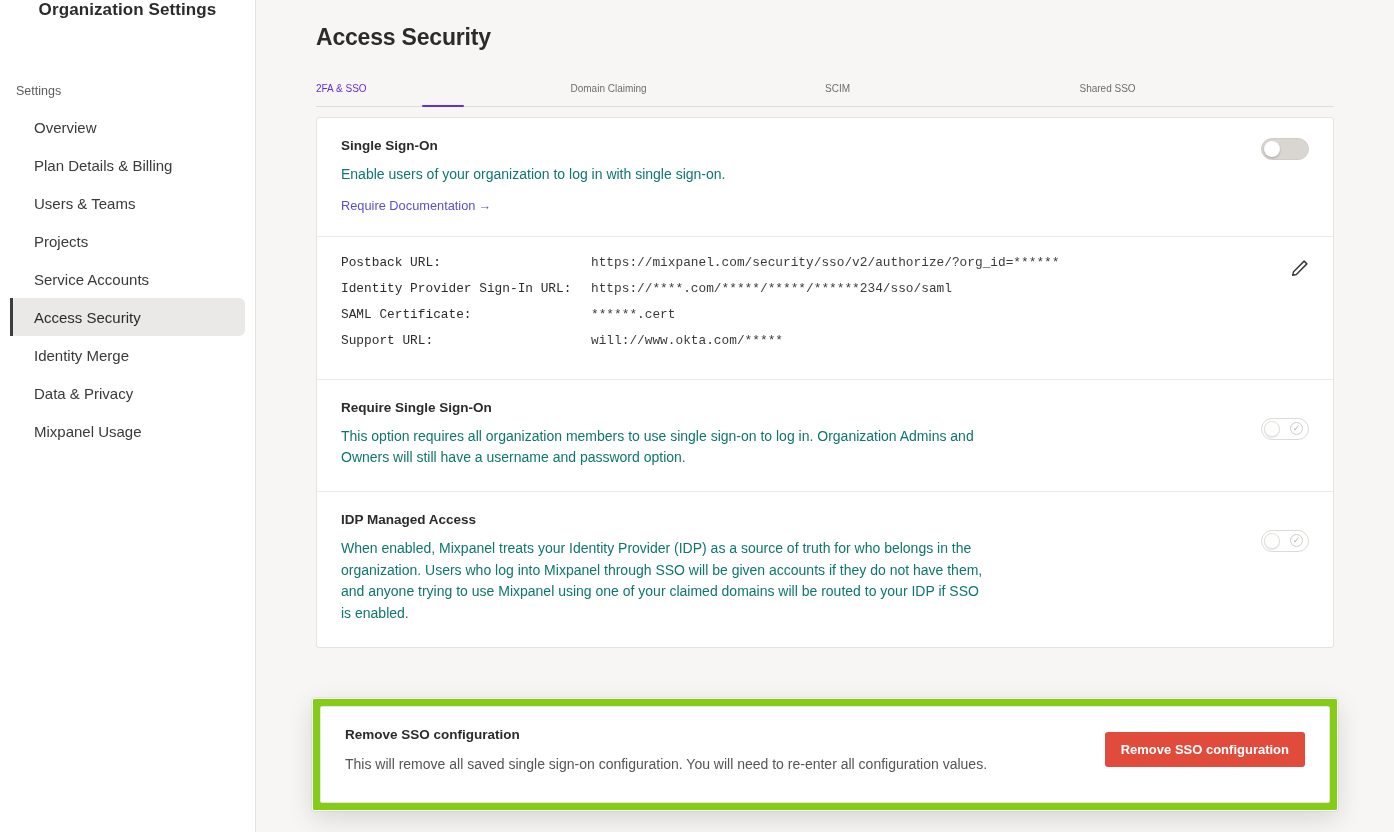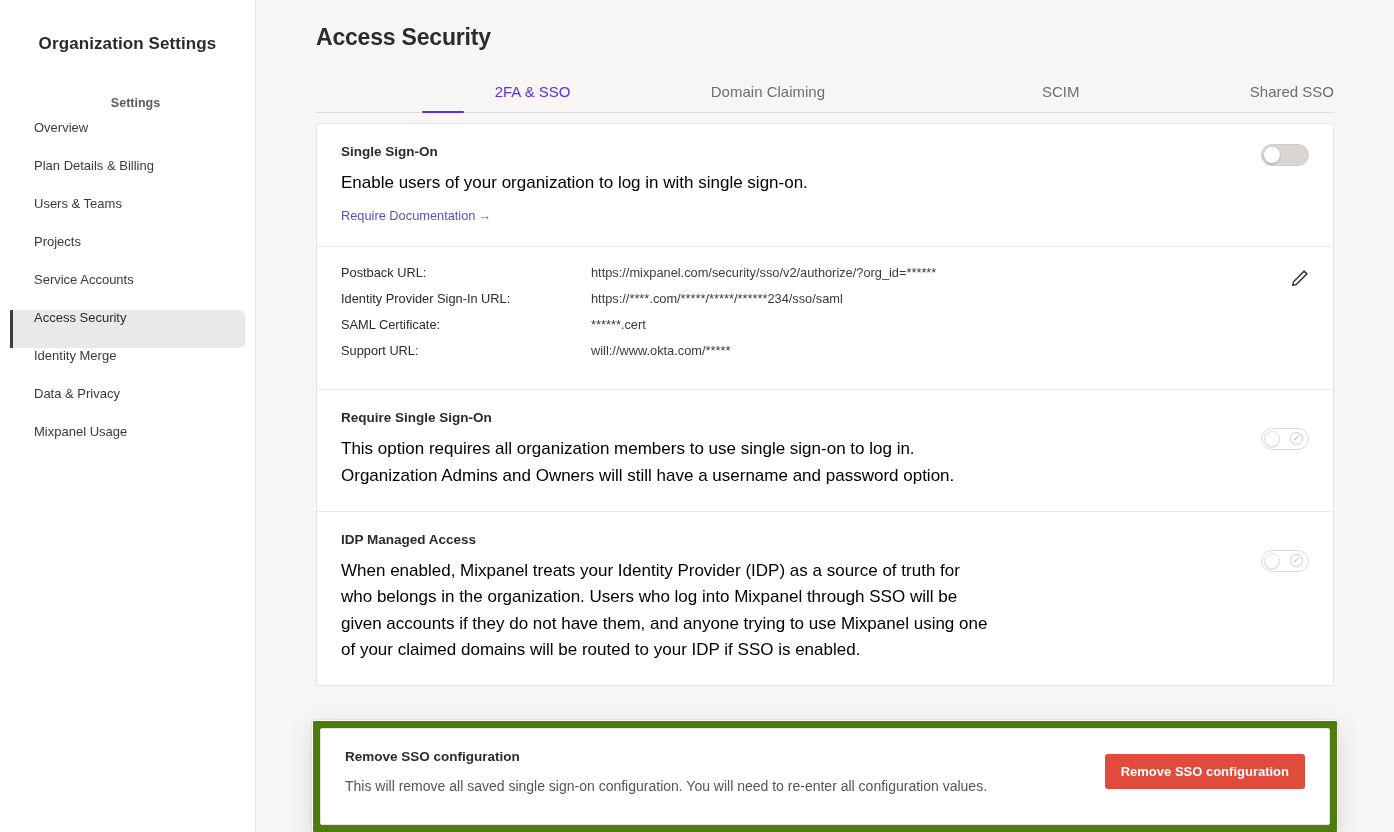--- a/index.html
+++ b/index.html
@@ -17,48 +17,47 @@
     display: flex;
     background: #f7f6f5;
   }
 
   
   .sidebar {
     width: 256px;
     flex: 0 0 256px;
     background: #ffffff;
     border-right: 1px solid #e6e4e1;
-    padding-top: 34px;
     position: relative;
   }
   .sidebar-title {
     font-size: 17px;
     font-weight: bold;
     color: #2b2b2b;
     text-align: center;
     padding: 0 16px 0 16px;
     letter-spacing: 0.1px;
   }
   .sidebar-section-label {
-    margin-top: 42px;
+    margin-top: 64px;
     padding-left: 16px;
     font-size: 12.5px;
     color: #5c5c5c;
-    font-weight: bold;
-    text-align: center;
+    font-weight: normal;
   }
   .nav {
     margin-top: 10px;
     padding: 0 10px;
   }
   .nav-item {
     height: 38px;
     display: flex;
+    align-items: center;
     padding-left: 24px;
-    font-size: 13px;
+    font-size: 15px;
     color: #3a3a3a;
     border-radius: 6px;
     cursor: pointer;
     user-select: none;
   }
   .nav-item.active {
     background: #ebe9e7;
     font-weight: normal;
     color: #2b2b2b;
   }
@@ -87,22 +86,22 @@
     padding: 24px 0 0 60px;
     letter-spacing: -0.2px;
   }
   .tabs {
     margin: 22px 60px 0 60px;
     display: flex;
     border-bottom: 1px solid #e1ded9;
   }
   .tab {
     flex: 1 1 0;
-    text-align: right;
-    font-size: 15px;
+    text-align: left;
+    font-size: 10px;
     color: #6e6e6e;
     padding: 10px 0 12px 0;
     cursor: pointer;
     position: relative;
   }
   .tab.active {
     color: #5f2ee5;
     font-weight: normal;
   }
   .tab.active::after {
@@ -130,22 +129,22 @@
     border-bottom: 1px solid #eceae7;
   }
   .row:last-child { border-bottom: none; }
   .row-title {
     font-size: 13.5px;
     font-weight: bold;
     color: #2b2b2b;
     margin-bottom: 11px;
   }
   .row-desc {
-    font-size: 17px;
-    color: #000000;
+    font-size: 14px;
+    color: #0f766e;
     line-height: 1.55;
     max-width: 650px;
   }
   .doc-link {
     display: inline-block;
     margin-top: 12px;
     font-size: 12.8px;
     color: #5a4fcf;
     text-decoration: none;
     cursor: pointer;
@@ -200,20 +199,21 @@
   
   .config {
     padding: 18px 24px 20px 24px;
     position: relative;
   }
   .config-line {
     display: flex;
     align-items: flex-end;
     margin-bottom: 11px;
     font-size: 12.8px;
+    font-family: Liberation Mono, monospace;
   }
   .config-line:last-child { margin-bottom: 2px; }
   .config-label {
     width: 250px;
     flex: 0 0 250px;
     color: #2b2b2b;
     font-weight: normal;
   }
   .config-value {
     color: #3b3b3b;
@@ -225,24 +225,24 @@
     width: 22px;
     height: 22px;
     cursor: pointer;
     color: #3a3a3a;
   }
 
   
   .dialog {
     position: absolute;
     left: 312px;
-    top: 720px;
+    top: 698px;
     width: 1026px;
     height: 113px;
-    background: #4d7c0f;
+    background: #84cc16;
     border: 1px solid #ffffff;
     box-shadow: 0 0 0 1px rgba(0,0,0,0.04), 0 8px 26px rgba(0,0,0,0.13);
     border-radius: 2px;
     z-index: 40;
   }
   .dialog-inner {
     position: absolute;
     left: 7px;
     top: 7px;
     right: 7px;

